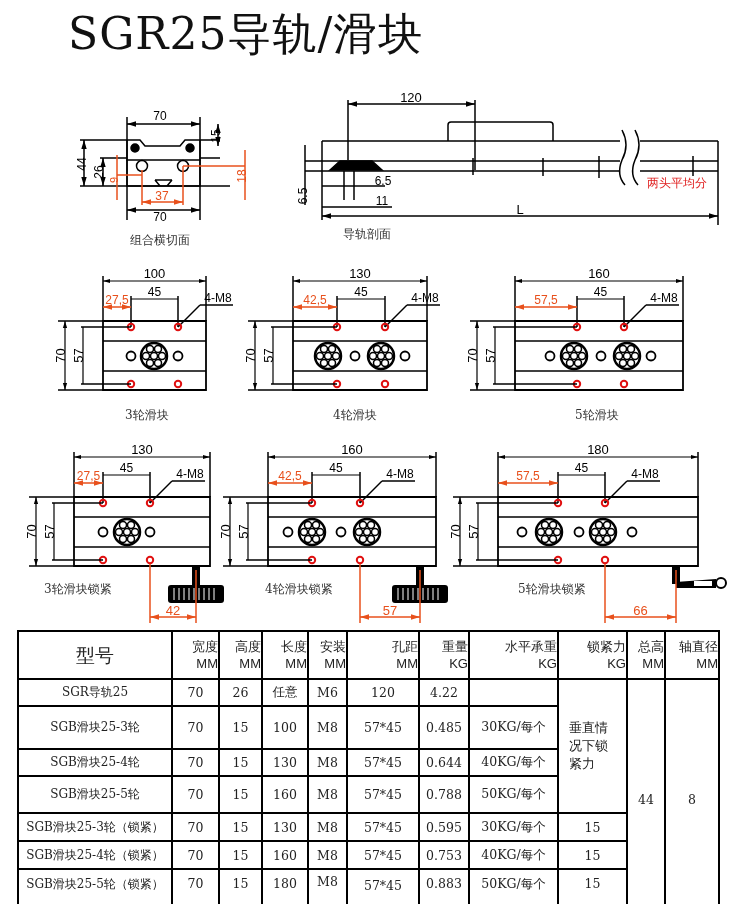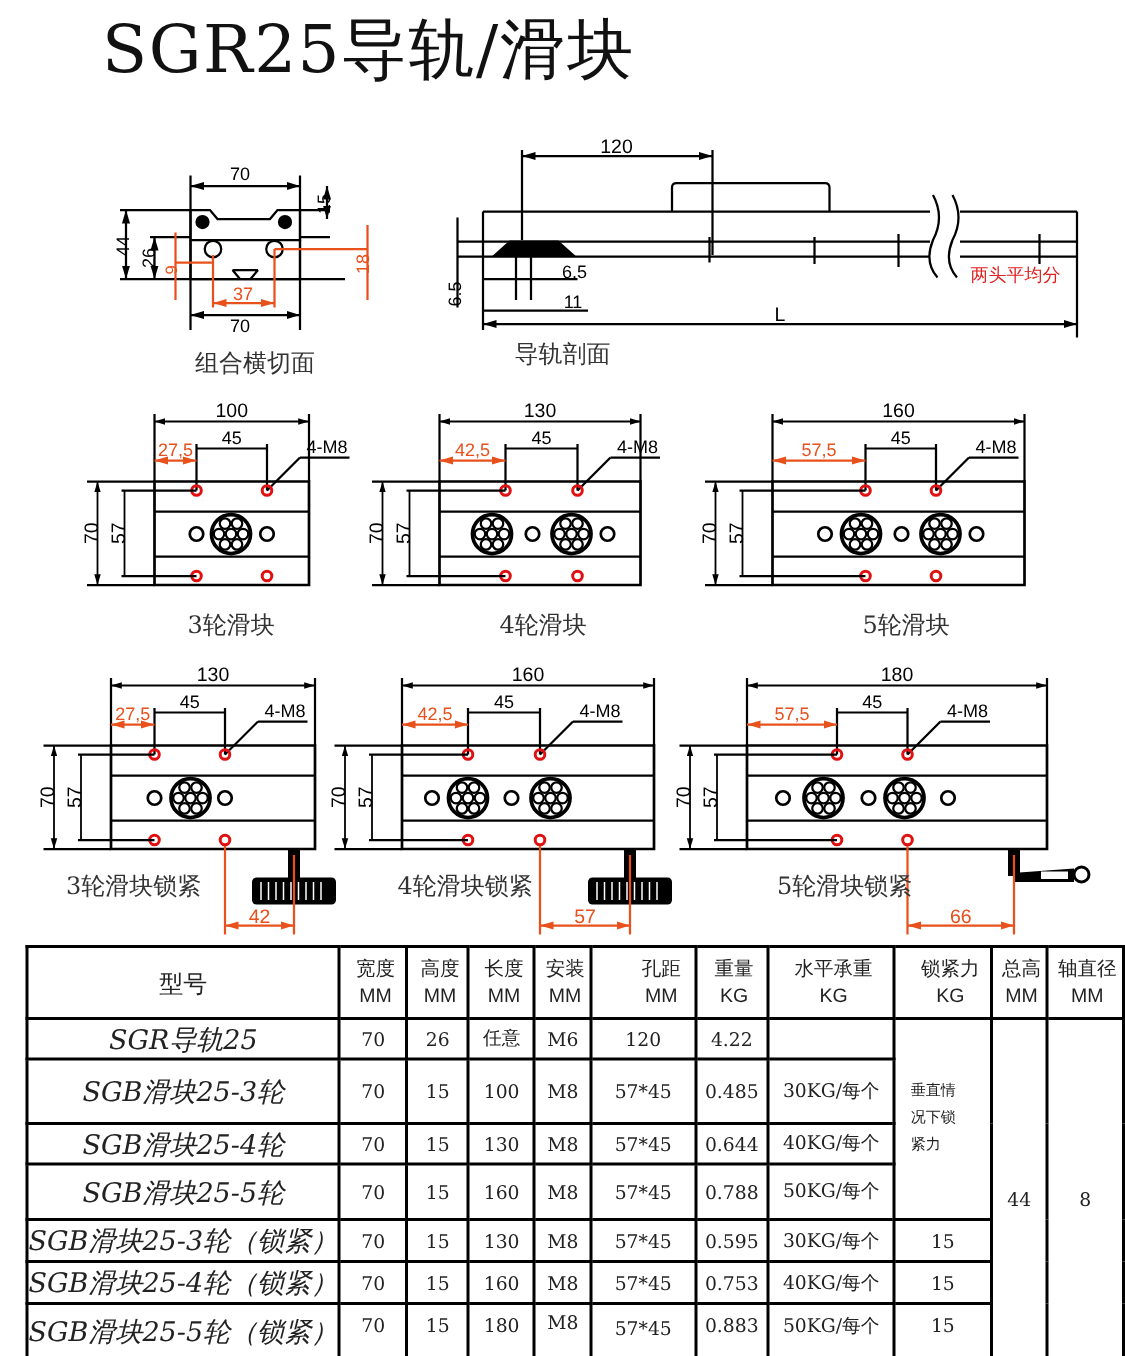--- a/index.html
+++ b/index.html
@@ -2,31 +2,31 @@
 <html><head>
 <meta charset="utf-8">
 <style>
   html, body { margin: 0; padding: 0; background: #ffffff; }
   body { width: 750px; height: 904px; position: relative; overflow: hidden;
          font-family: "DejaVu Serif", serif; color: #111; }
   .abs { position: absolute; }
   .title { left: 20px; top: 12px; font-size: 44px; letter-spacing: 1px;
            font-family: "DejaVu Serif", serif; font-weight: normal; line-height: 1; margin-left: 48px; }
   svg text { font-family: "Liberation Sans", sans-serif; }
-  .cap { font-family: "DejaVu Serif", serif; font-size: 16px; color: #333; }
+  .cap { font-family: "DejaVu Serif", serif; font-size: 12px; color: #333; }
   .red-note { font-family: "DejaVu Serif", serif; font-size: 12px; color: #e02020; }
   table.spec { position: absolute; left: 17px; top: 630px; border-collapse: collapse;
                font-family: "DejaVu Serif", serif; font-size: 12.5px; }
   table.spec td, table.spec th { border: 2px solid #000; padding: 0; text-align: center;
                font-weight: normal; vertical-align: middle; color: #222; }
-  table.spec th { text-align: center; padding-left: 3px; font-size: 13px; line-height: 17px; }
+  table.spec th { text-align: right; padding-left: 3px; font-size: 13px; line-height: 17px; }
   table.spec th .u { font-family: "Liberation Sans", sans-serif; font-size: 13px; display: block; }
-  table.spec th.model { text-align: center; font-size: 16px; padding-left: 0; }
-  table.spec td.model { white-space: nowrap; font-size: 18px; font-style: italic; }
-  table.spec td.note { font-size: 10px; line-height: 18px; text-align: left; padding-left: 10px; }
+  table.spec th.model { text-align: center; font-size: 19px; padding-left: 0; }
+  table.spec td.model { white-space: nowrap; font-size: 12px; }
+  table.spec td.note { font-size: 13px; line-height: 18px; text-align: left; padding-left: 10px; }
 </style>
 </head>
 <body>
 
 <div class="abs title">SGR25导轨/滑块</div>
 
 <svg class="abs" style="left:0;top:0" width="750" height="630">
   <defs>
     <marker id="ak" viewBox="0 0 10 10" refX="10" refY="5" markerWidth="6" markerHeight="6" orient="auto-start-reverse">
         <path d="M0,2 L10,5 L0,8 z" fill="#000"></path>

